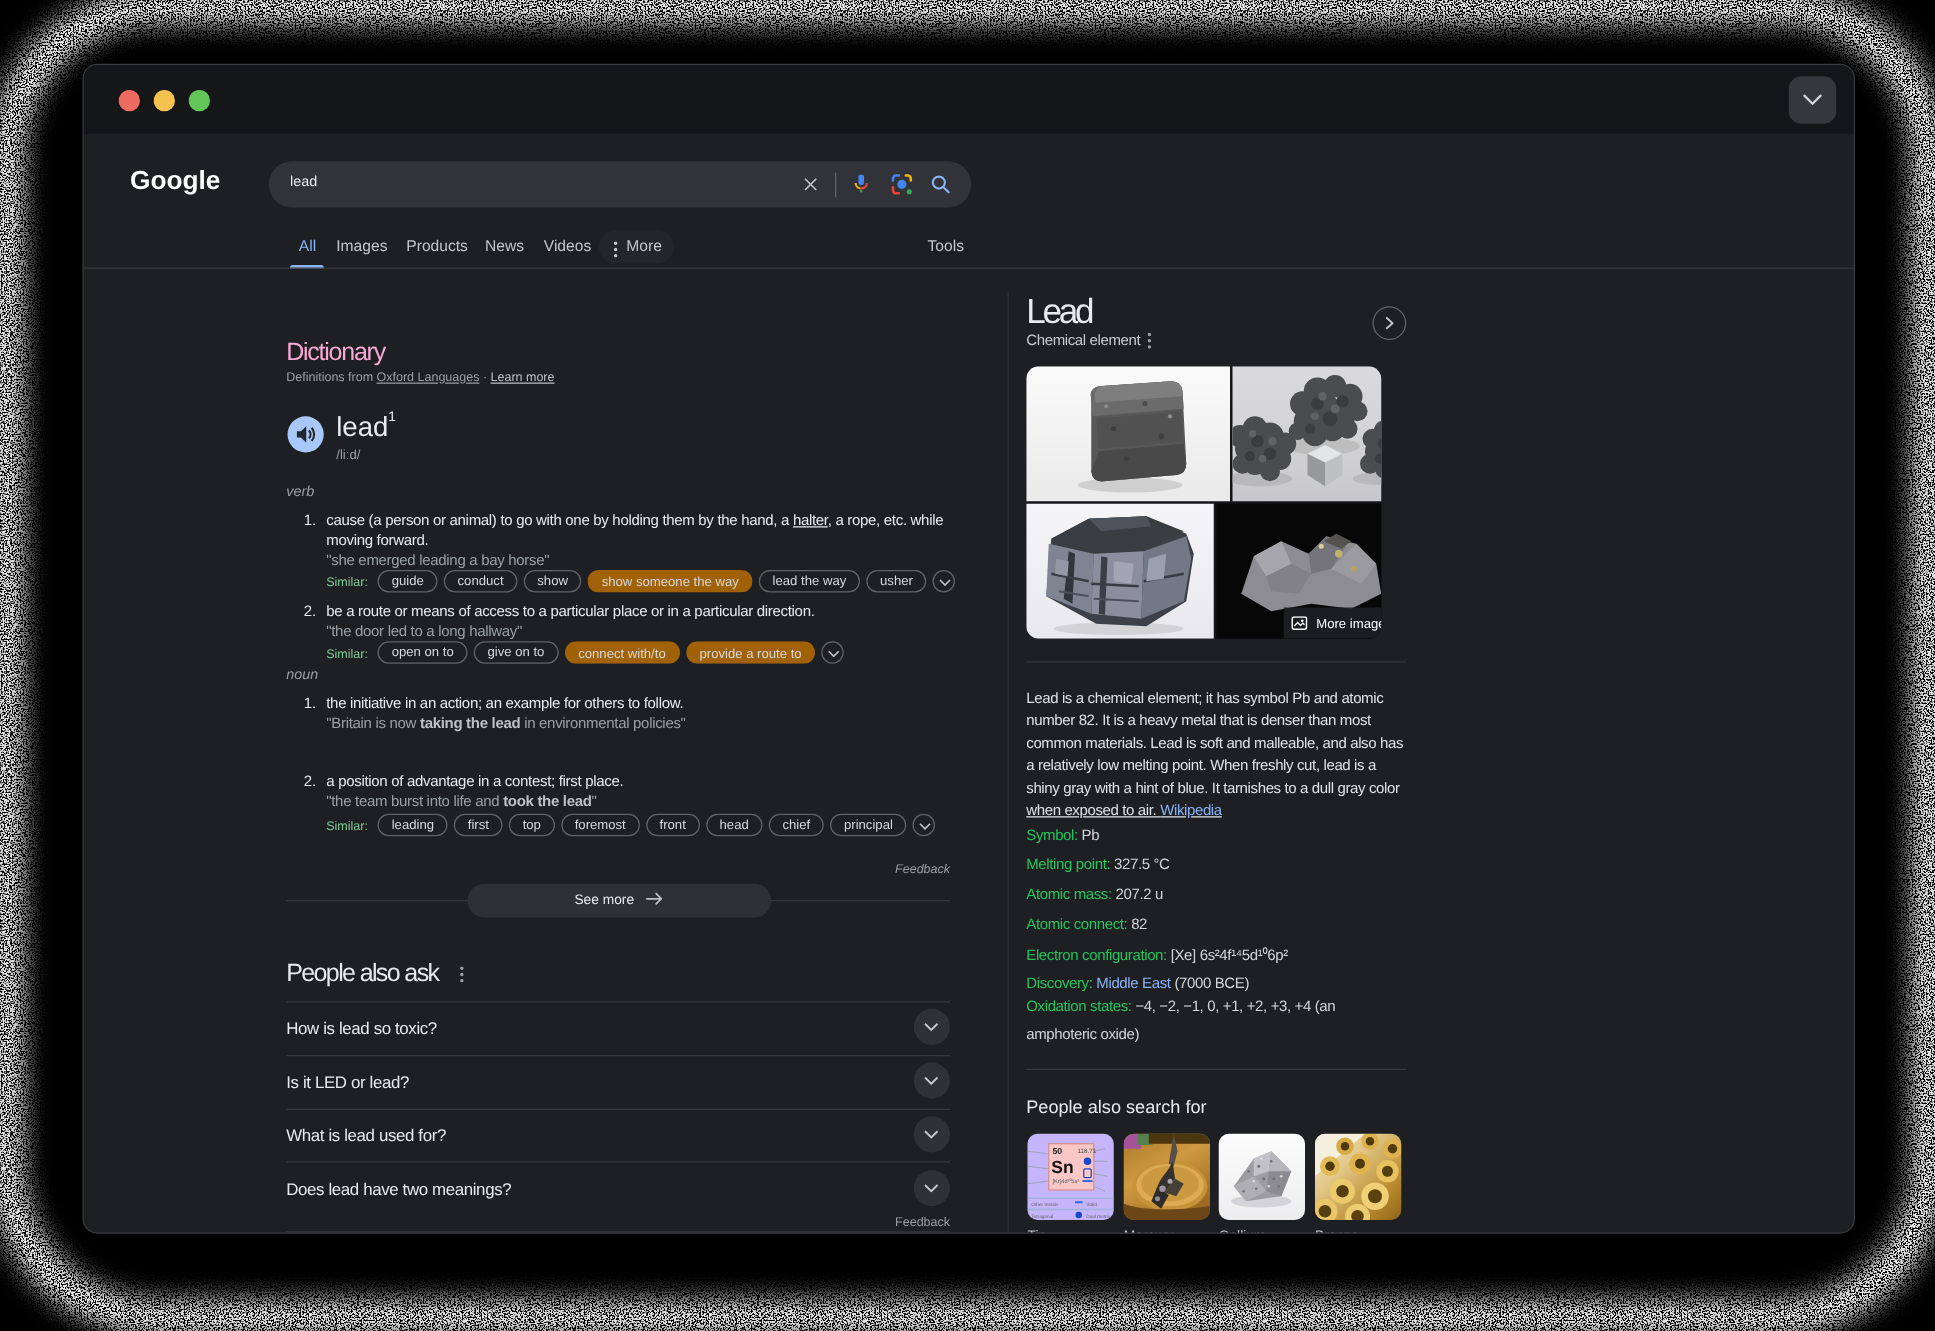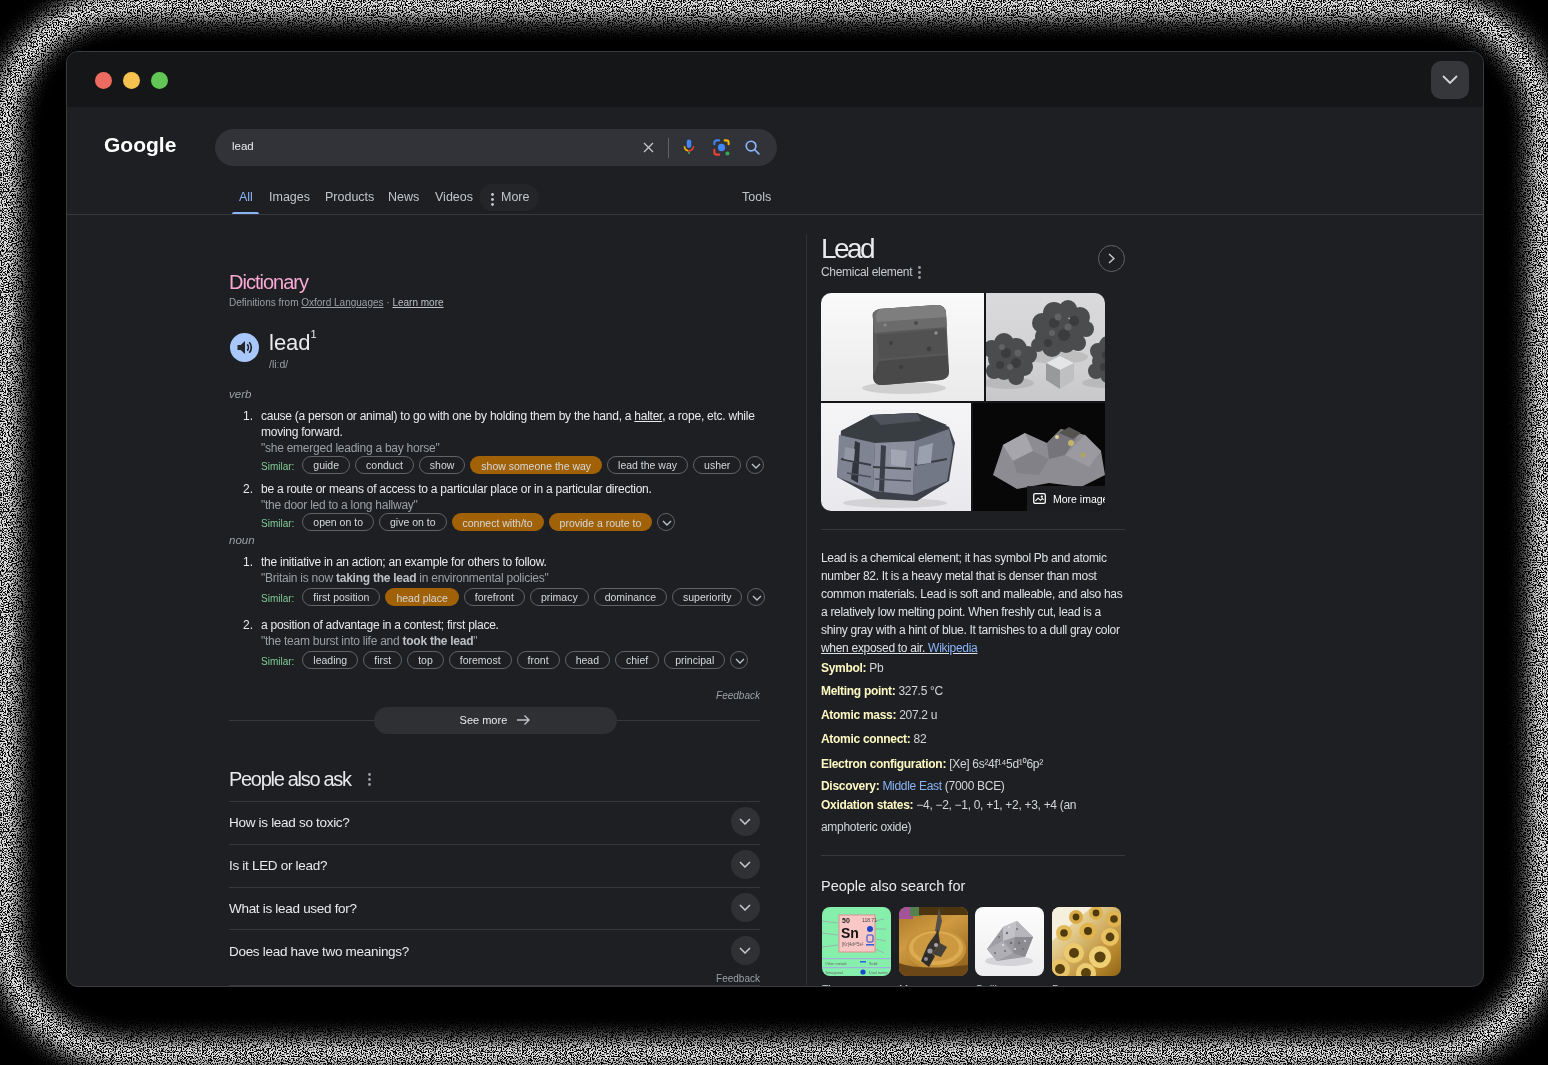--- a/index.html
+++ b/index.html
@@ -34,21 +34,21 @@
   .sim { font-size:10px; color:#81c995; display:inline-block; margin-right:8px; line-height:18px; }
   .def { position:absolute; left:194px; font-size:12px; letter-spacing:-0.25px; color:#e8eaed; white-space:nowrap; }
   .num { position:absolute; left:176px; font-size:12px; color:#e8eaed; }
   .quote { position:absolute; left:194px; font-size:12px; letter-spacing:-0.25px; color:#9aa0a6; white-space:nowrap; }
   .quote b { color:#bdc1c6; }
   .dvd { position:absolute; background:#36383b; height:1px; }
   .paarow { position:absolute; left:162px; width:531px; font-size:13.5px; letter-spacing:-0.3px; color:#e8eaed; }
   .paac { position:absolute; left:664px; width:29px; height:29px; border-radius:50%; background:#2f3135; }
   .paac svg { position:absolute; left:8px; top:11px; }
   .fact { position:absolute; left:754px; font-size:12px; letter-spacing:-0.3px; color:#d2d5d9; white-space:nowrap; }
-  .fact b { color:#fef9c3; font-weight:bold; }
+  .fact b { color:#22c55e; font-weight:normal; }
   .link { color:#8ab4f8; }
   .tile { position:absolute; top:855px; width:69px; height:69px; border-radius:8px; overflow:hidden; }
   .gcell { position:absolute; overflow:hidden; }
   .pline { position:absolute; left:754px; font-size:12px; letter-spacing:-0.3px; color:#dfe2e6; white-space:nowrap; }
 </style>
 </head>
 <body>
 <div id="stage">
   <svg id="glow" width="1548" height="1065">
     <filter id="ringf" x="-6%" y="-9%" width="112%" height="118%">
@@ -146,23 +146,20 @@
     <div class="quote" style="top:446px;">"the door led to a long hallway"</div>
     <div class="abs" style="left:194px; top:461px; white-space:nowrap;"><span class="sim">Similar:</span><span class="chip">open on to</span><span class="chip">give on to</span><span class="chip chipf">connect with/to</span><span class="chip chipf">provide a route to</span><span class="chevc"><svg width="10" height="6" viewBox="0 0 10 6">
             <path d="M1 1 L5 5 L9 1" stroke="#bdc1c6" stroke-width="1.4" fill="none"></path>
           </svg></span></div>
 
     <div class="abs grey" style="left:162px; top:482px; font-size:11.5px; font-style:italic;">noun</div>
 
     <div class="num" style="top:503px;">1.</div>
     <div class="def" style="top:503px;">the initiative in an action; an example for others to follow.</div>
     <div class="quote" style="top:519px;">"Britain is now <b>taking the lead</b> in environmental policies"</div>
-    <div class="abs" style="left:194px; top:536px; white-space:nowrap;"><span class="sim">Similar:</span><span class="chip">first position</span><span class="chip chipf">head place</span><span class="chip">forefront</span><span class="chip">primacy</span><span class="chip">dominance</span><span class="chip">superiority</span><span class="chevc"><svg width="10" height="6" viewBox="0 0 10 6">
-            <path d="M1 1 L5 5 L9 1" stroke="#bdc1c6" stroke-width="1.4" fill="none"></path>
-          </svg></span></div>
 
     <div class="num" style="top:566px;">2.</div>
     <div class="def" style="top:566px;">a position of advantage in a contest; first place.</div>
     <div class="quote" style="top:582px;">"the team burst into life and <b>took the lead</b>"</div>
     <div class="abs" style="left:194px; top:599px; white-space:nowrap;"><span class="sim">Similar:</span><span class="chip">leading</span><span class="chip">first</span><span class="chip">top</span><span class="chip">foremost</span><span class="chip">front</span><span class="chip">head</span><span class="chip">chief</span><span class="chip">principal</span><span class="chevc"><svg width="10" height="6" viewBox="0 0 10 6">
             <path d="M1 1 L5 5 L9 1" stroke="#bdc1c6" stroke-width="1.4" fill="none"></path>
           </svg></span></div>
 
     <div class="abs grey" style="left:593px; top:638px; width:100px; text-align:right; font-size:10px; font-style:italic;">Feedback</div>
 
@@ -364,21 +361,21 @@
     <div class="fact" style="top:656px;"><b>Atomic mass:</b> 207.2 u</div>
     <div class="fact" style="top:680px;"><b>Atomic connect:</b> 82</div>
     <div class="fact" style="top:703px;"><b>Electron configuration:</b> [Xe] 6s²4f¹⁴5d¹⁰6p²</div>
     <div class="fact" style="top:727px;"><b>Discovery:</b> <span class="link">Middle East</span> (7000 BCE)</div>
     <div class="fact" style="top:746px;"><b>Oxidation states:</b> −4, −2, −1, 0, +1, +2, +3, +4 (an</div>
     <div class="fact" style="top:768px;">amphoteric oxide)</div>
 
     <div class="dvd" style="left:754px; top:803px; width:304px;"></div>
     <div class="abs" style="left:754px; top:826px; font-size:14.5px; color:#e8eaed;">People also search for</div>
 
-    <div class="tile" style="left:755px; background:#86efac;">
+    <div class="tile" style="left:755px; background:#c4b5fd;">
       <svg width="69" height="69" viewBox="0 0 69 69">
         <path d="M0 14 L16 16 M0 26 L16 28 M0 40 L16 38 M53 14 L62 12 M53 22 L64 22 M53 32 L64 34 M53 42 L62 46" stroke="#9aa0a8" stroke-width="0.7" fill="none"></path>
         <rect x="17" y="8" width="36" height="37" fill="#f9c8c6" stroke="#d98f8d" stroke-width="1"></rect>
         <text x="20" y="16" font-size="7" font-weight="bold" fill="#222" font-family="Liberation Sans">50</text>
         <text x="40" y="15" font-size="5" fill="#444" font-family="Liberation Sans">118.71</text>
         <text x="19" y="31" font-size="14" font-weight="bold" fill="#111" font-family="Liberation Sans">Sn</text>
         <text x="20" y="39" font-size="4.5" fill="#555" font-family="Liberation Sans">[Kr]4d¹⁰5s²</text>
         <circle cx="48" cy="22" r="3" fill="#1a46c9"></circle>
         <rect x="45" y="28" width="6" height="7" rx="1" fill="none" stroke="#1a46c9" stroke-width="1"></rect>
         <rect x="44" y="37" width="8" height="1.6" fill="#3464e0"></rect>

